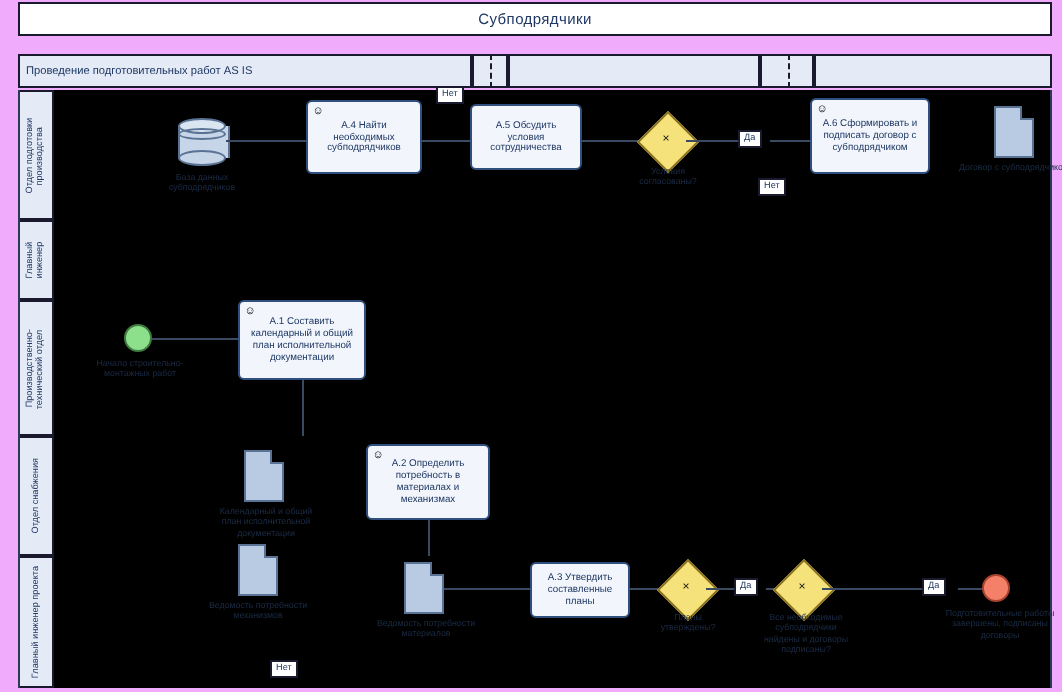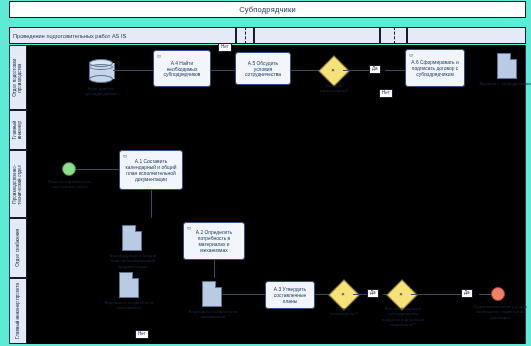--- a/index.html
+++ b/index.html
@@ -13,21 +13,21 @@
     font-family: "Liberation Sans", sans-serif;
     overflow: hidden;
     position: relative;
   }
 
   #canvas {
     position: absolute;
     left: 0; top: 0;
     width: 531px;
     height: 346px;
-    background: #5eead4;
+    background: #f0abfc;
   }
 
   
   .pool-title {
     position: absolute;
     left: 9px;
     top: 1px;
     width: 517px;
     height: 17px;
     background: #ffffff;

